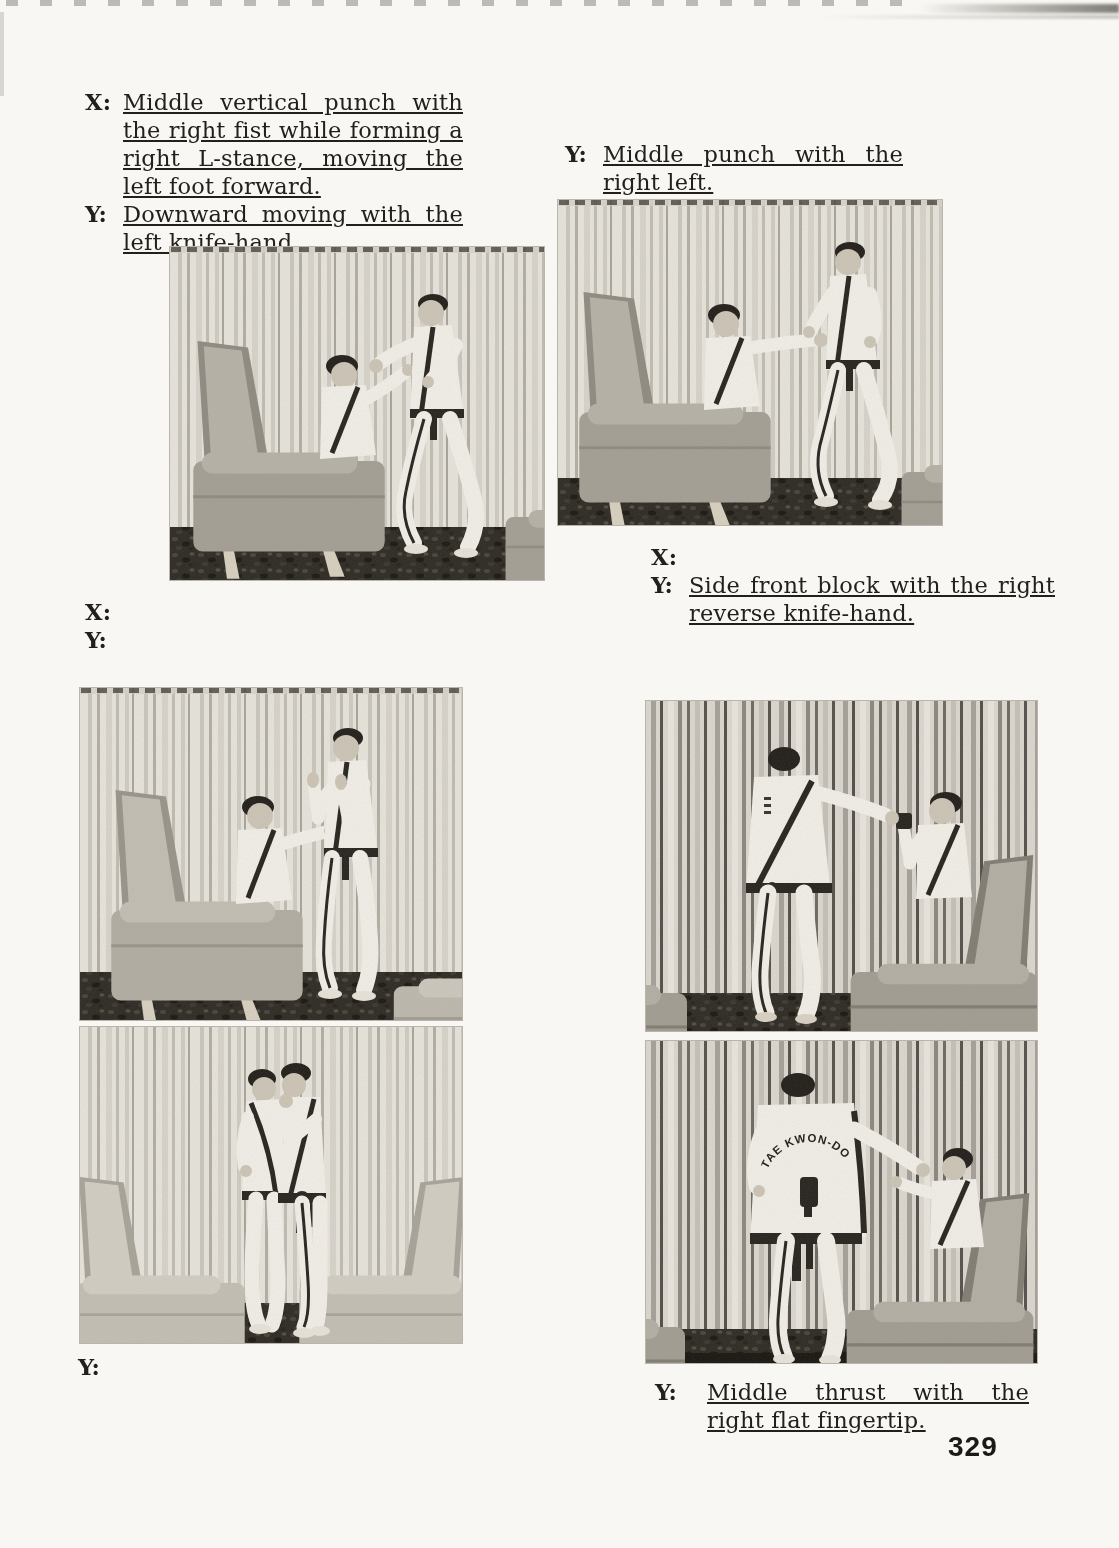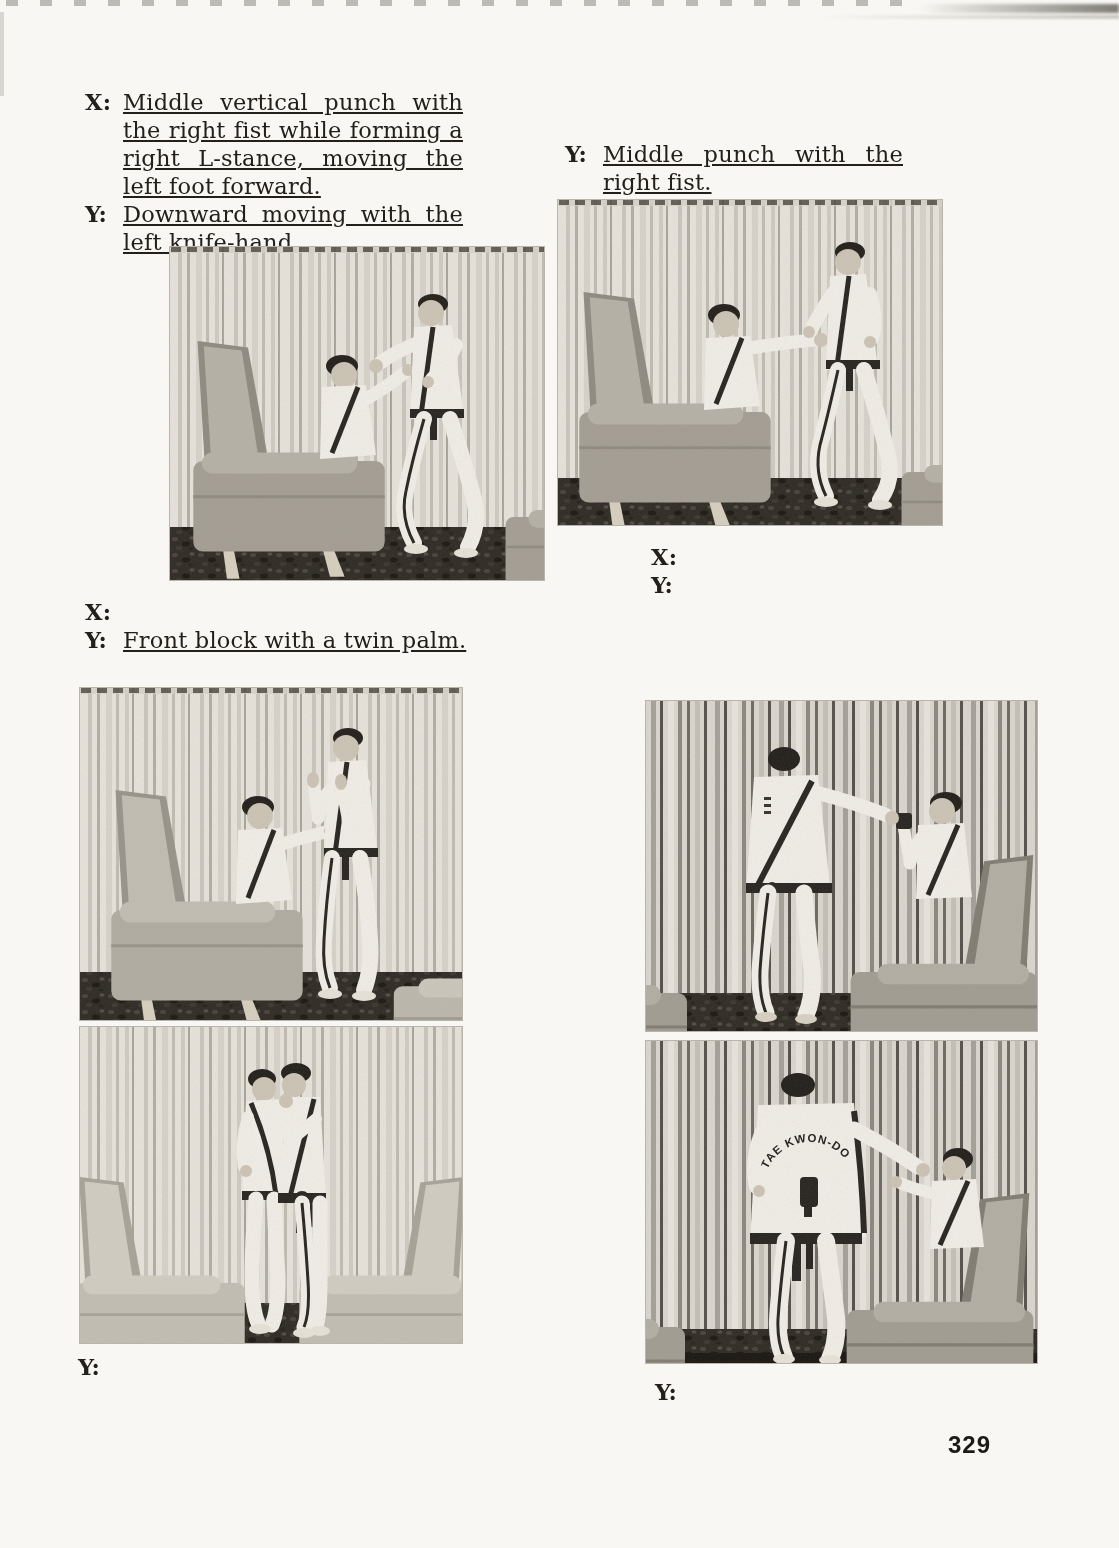--- a/index.html
+++ b/index.html
@@ -24,21 +24,21 @@
   .desc{position:absolute;font-size:22.5px;line-height:28px;letter-spacing:.2px;}
   .ditem{display:flex;align-items:flex-start;}
   .dlabel{flex:0 0 38px;font-weight:bold;}
   .dtext{text-align:justify;text-decoration:underline;}
 
   .photo{position:absolute;background:#ded9d0;outline:1px solid #b9b5ac;}
   .photo svg{display:block;width:100%;height:100%;}
 
   .pageno{position:absolute;left:948px;top:1431px;
     font-family:"Liberation Sans","DejaVu Sans",sans-serif;
-    font-weight:bold;font-size:24px;color:#1c1a17;letter-spacing:1px;}
+    font-weight:bold;font-size:28px;color:#1c1a17;letter-spacing:1px;}
 </style>
 </head>
 <body>
 
 <svg width="0" height="0" style="position:absolute" aria-hidden="true">
   <defs>
     <pattern id="wallA" width="56" height="8" patternUnits="userSpaceOnUse">
       <rect width="56" height="8" fill="#e8e5dd"></rect>
       <rect x="8" width="4" height="8" fill="#cbc7be"></rect>
       <rect x="17" width="3" height="8" fill="#b3afa5"></rect>
@@ -99,52 +99,53 @@
     </div>
     <div class="ditem">
       <span class="dlabel">Y:</span>
       <span class="dtext" style="width:340px">Downward moving with the left knife-hand.</span>
     </div>
   </section>
 
   <section class="desc" style="left:565px;top:140px;width:345px">
     <div class="ditem">
       <span class="dlabel">Y:</span>
-      <span class="dtext" style="width:300px">Middle punch with the right fist.</span>
+      <span class="dtext" style="width:300px">Middle punch with the right left.</span>
     </div>
   </section>
 
   <section class="desc" style="left:85px;top:598px;width:398px">
     <div class="ditem">
       <span class="dlabel">X:</span>
     </div>
     <div class="ditem">
       <span class="dlabel">Y:</span>
-      <span class="dtext" style="width:356px">Front block with a twin palm.</span>
     </div>
   </section>
 
   <section class="desc" style="left:651px;top:543px;width:412px">
     <div class="ditem">
       <span class="dlabel">X:</span>
     </div>
     <div class="ditem">
       <span class="dlabel">Y:</span>
+      <span class="dtext" style="width:366px">Side front block with the right reverse knife-hand.</span>
     </div>
   </section>
 
   <section class="desc" style="left:78px;top:1353px;width:404px">
     <div class="ditem">
       <span class="dlabel">Y:</span>
     </div>
   </section>
 
   <section class="desc" style="left:655px;top:1378px;width:400px">
     <div class="ditem">
       <span class="dlabel" style="flex-basis:52px">Y:</span>
+      <span class="dtext" style="width:322px">Middle thrust with the right flat fingertip.</span>
     </div>
   </section>
 
   <figure class="photo" style="left:170px;top:247px;width:374px;height:333px;margin:0">
     <svg viewBox="0 0 374 333" preserveAspectRatio="none">
       <rect width="374" height="288" fill="url(#wallA)"></rect>
       <rect width="374" height="6" fill="url(#dashesP)" opacity="0.85"></rect>
       <rect y="280" width="374" height="53" fill="url(#carpetP)"></rect>
       <g transform="translate(508,168) scale(-0.88,0.88)">
           <use href="#chair" width="210" height="232"></use>

